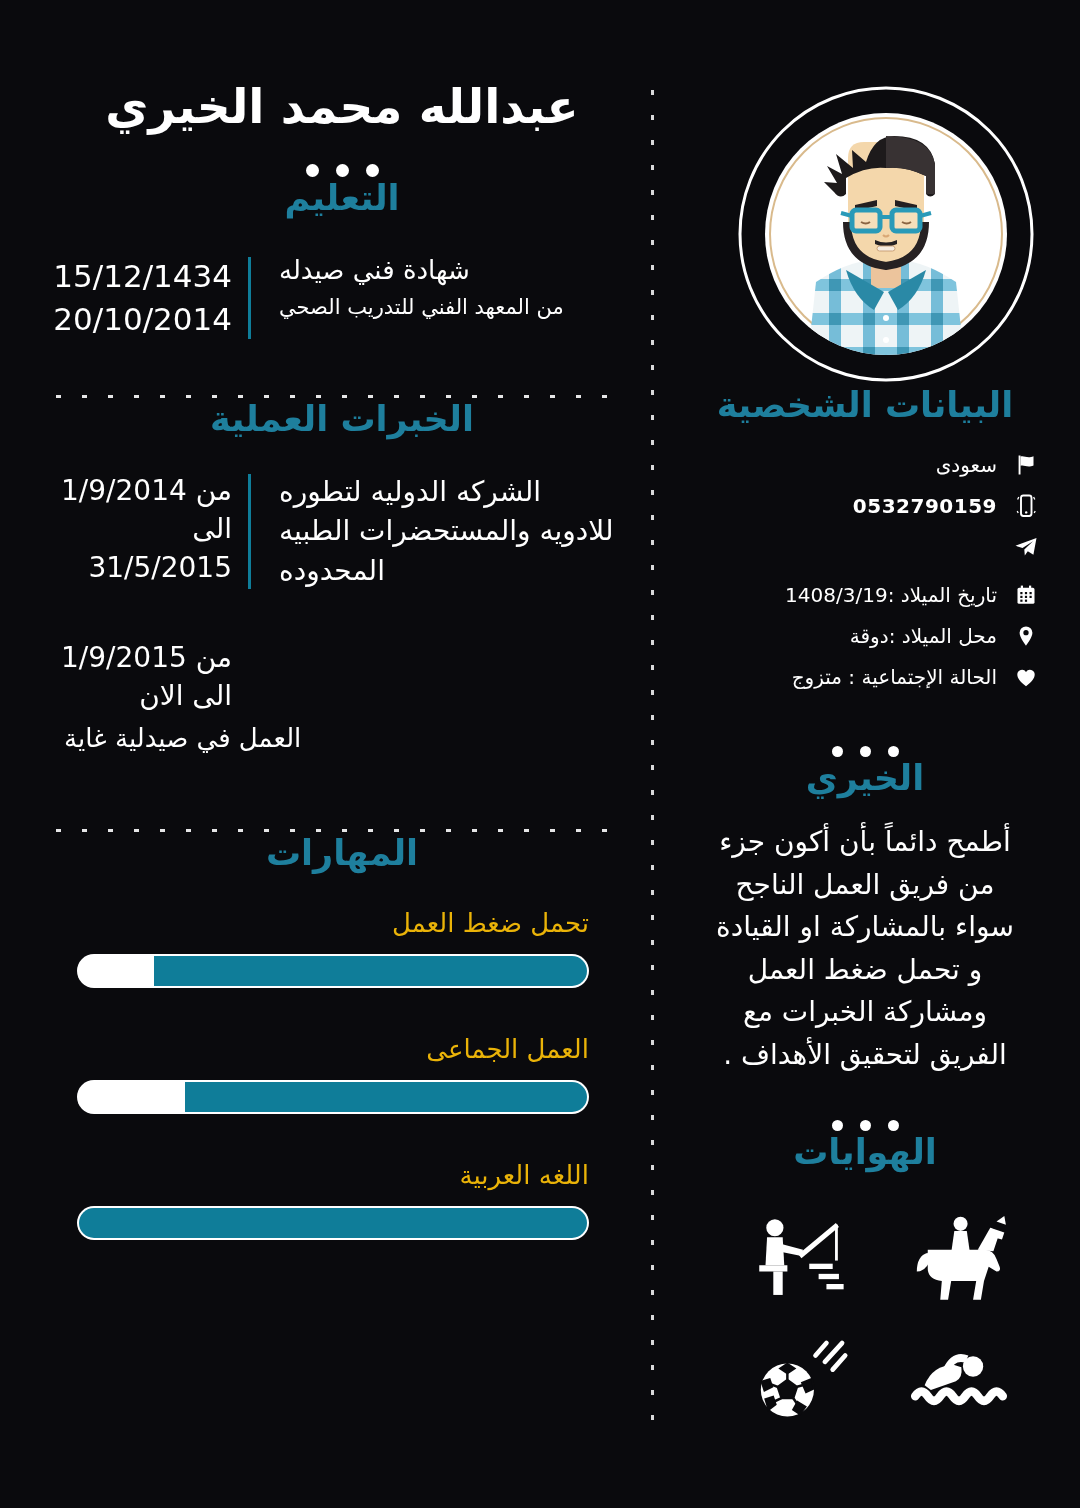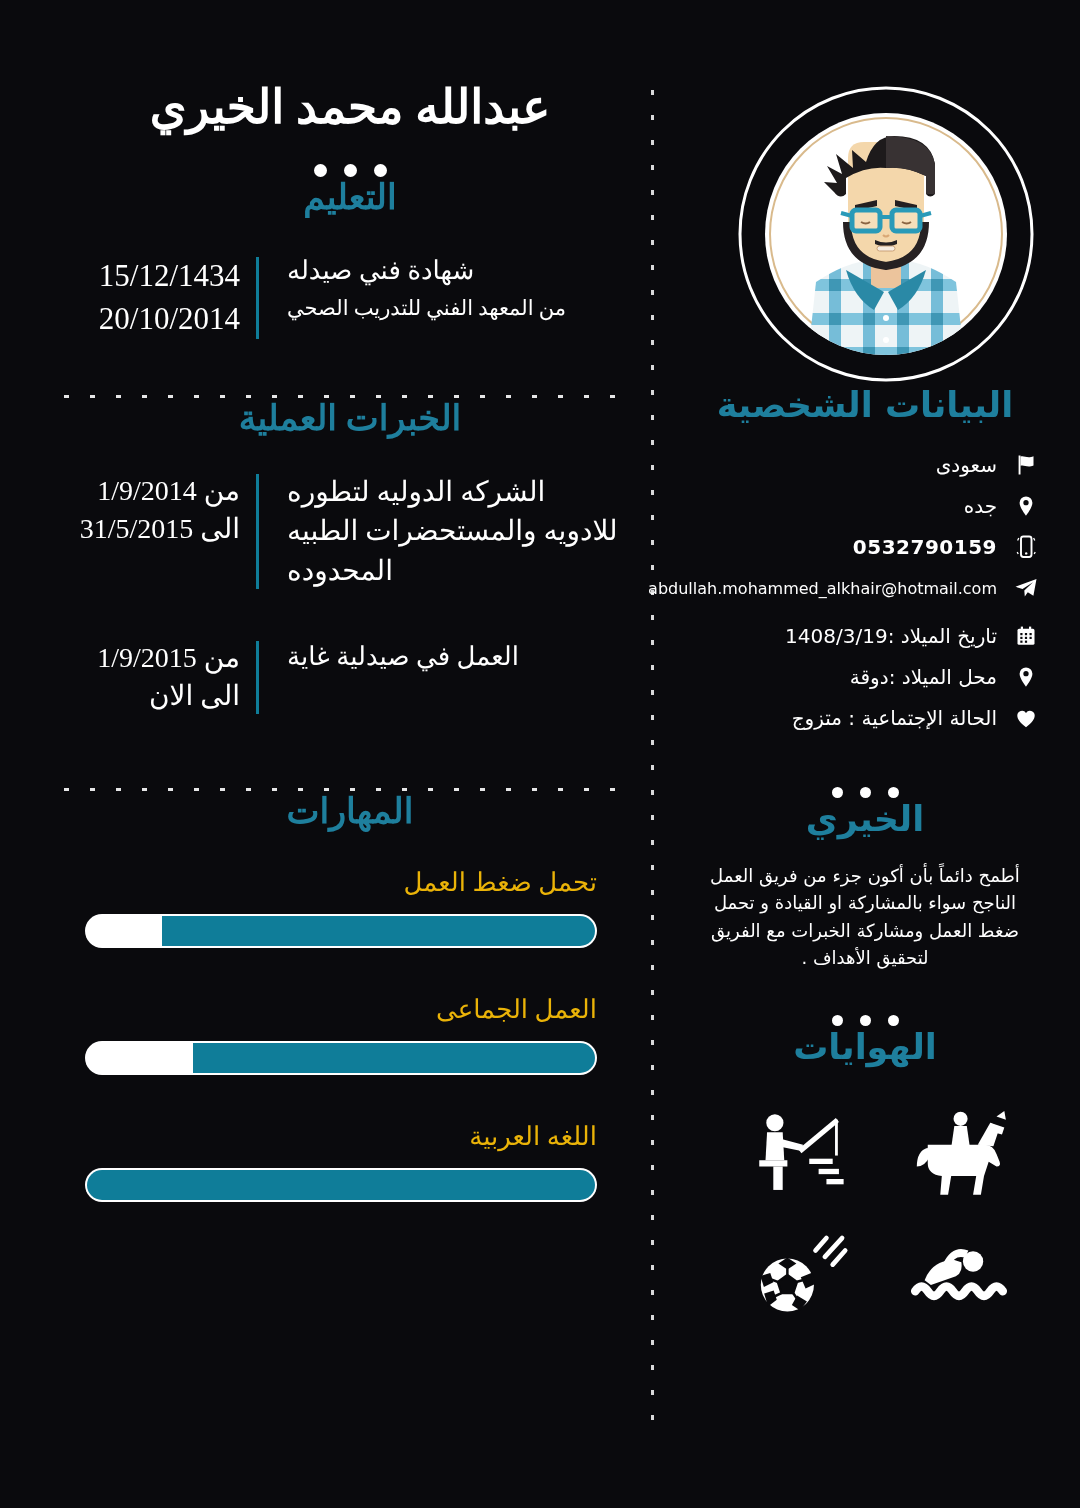--- a/index.html
+++ b/index.html
@@ -10,21 +10,21 @@
     position:relative;overflow:hidden;
     color:#fff;
   }
   .page{position:absolute;inset:0;}
   
   .vdots{
     position:absolute;left:651px;top:90px;width:3px;height:1330px;
     background:repeating-linear-gradient(to bottom,#fff 0 5px,transparent 5px 25px);
     opacity:.85;
   }
-  .col-left{position:absolute;left:60px;top:70px;width:580px;font-family:Liberation Serif, serif;}
+  .col-left{position:absolute;left:52px;top:70px;width:580px;}
   .col-right{position:absolute;left:690px;top:70px;width:350px;}
 
   h1.name{
     margin:10px 0 0;font-size:47px;font-weight:bold;color:#fff;
     text-align:center;direction:rtl;line-height:1.15;
   }
   .dots3{display:flex;justify-content:center;gap:17px;margin-top:30px;}
   .dots3 span{width:13px;height:13px;border-radius:50%;background:#fff;}
   .dots3.sm span{width:11px;height:11px;}
 
@@ -39,21 +39,21 @@
   .entry{display:flex;direction:ltr;margin-top:36px;}
   .e-dates{width:180px;flex:none;text-align:right;color:#fff;line-height:1.38;}
   .e-dates.big{font-size:31px;}
   .e-dates.med{font-size:28px;direction:rtl;}
   .e-div{width:3px;background:#0f7d99;margin:2px 16px;flex:none;}
   .e-desc{flex:1;text-align:left;direction:rtl;color:#fff;margin-left:12px;}
   .edu-line1{font-size:26px;margin-bottom:10px;}
   .edu-line2{font-size:21px;}
   .exp-line{font-size:28px;line-height:1.42;}
   .entry-job1{margin-top:32px;}
-  .entry-job2{margin-top:48px;}
+  .entry-job2{margin-top:48px;flex-direction:column;}
 
   .hdots{
     height:3px;width:552px;margin:54px 0 0 4px;
     background:repeating-linear-gradient(to right,#fff 0 5px,transparent 5px 26px);
     opacity:.9;
   }
   .hdots.two{margin-top:72px;}
 
   .skill{margin-left:25px;width:512px;}
   .skill.first{margin-top:34px;}
@@ -68,21 +68,21 @@
   .p-list{margin-top:24px;}
   .p-row{display:flex;direction:rtl;align-items:center;gap:15px;margin-bottom:11px;min-height:30px;}
   .p-ic{width:28px;flex:none;display:flex;justify-content:center;align-items:center;}
   .p-txt{font-size:20px;color:#fff;direction:rtl;}
   .p-txt.num{font-weight:bold;letter-spacing:.5px;}
   .p-txt.mail{font-size:16px;direction:ltr;}
   .p-row.gap-top{margin-top:18px;}
   .dots-obj{margin-top:54px;}
   .sec-objective{margin-top:44px;}
   .objective-text{
-    margin:22px 16px 0;font-size:18px;line-height:1.52;
+    margin:22px 16px 0;font-size:28px;line-height:1.52;
     text-align:center;direction:rtl;color:#fff;
   }
   .dots-hob{margin-top:44px;}
   .sec-hobbies{margin-top:38px;}
   .hobby-grid{
     margin:40px auto 0 56px;width:270px;
     display:grid;grid-template-columns:1fr 1fr;gap:28px 42px;justify-items:center;align-items:center;
   }
   .hob{width:104px;height:92px;display:flex;align-items:center;justify-content:center;}
   svg{display:block;}
@@ -230,43 +230,34 @@
         <span class="p-ic">
           <svg width="24" height="24" viewBox="0 0 24 24" fill="#fff">
               <rect x="4.6" y="2.5" width="1.9" height="19"></rect>
               <path d="M6.5 3.6 C10 2 13 6 19.5 3.2 L19.5 12.4 C13 15.2 10 11.2 6.5 12.8 Z"></path>
             </svg>
         </span>
         <span class="p-txt">سعودى</span>
       </div>
       <div class="p-row">
         <span class="p-ic">
-          <svg width="22" height="24" viewBox="0 0 24 24" fill="#fff">
-              <path fill-rule="evenodd" d="M12 1.5 a7 7 0 0 0 -7 7 C5 13.8 12 22.5 12 22.5 s7 -8.7 7 -14 a7 7 0 0 0 -7 -7 z m0 9.8 a2.9 2.9 0 1 1 0 -5.8 a2.9 2.9 0 0 1 0 5.8 z"></path>
-            </svg>
-        </span>
-        <span class="p-txt">جده</span>
-      </div>
-      <div class="p-row">
-        <span class="p-ic">
           <svg width="24" height="26" viewBox="0 0 24 26" fill="none">
               <rect x="7" y="2.5" width="10.5" height="20.5" rx="2.4" stroke="#fff" stroke-width="1.9"></rect>
               <circle cx="12.2" cy="19.4" r="1.2" fill="#fff"></circle>
               <path d="M4.8 4 L3.6 6.5 M19.6 4 L20.8 6.5 M4.2 20 L3.2 18 M20.2 20 L21.2 18" stroke="#fff" stroke-width="1.3"></path>
             </svg>
         </span>
         <span class="p-txt num">0532790159</span>
       </div>
       <div class="p-row">
         <span class="p-ic">
           <svg width="26" height="24" viewBox="0 0 24 24" fill="#fff">
               <path d="M22.5 3 L1.5 10.8 l7 2.3 L19 6.3 10.3 14.6 l0.5 6 3 -4.4 5.6 3.6 Z"></path>
             </svg>
         </span>
-        <span class="p-txt mail">abdullah.mohammed_alkhair@hotmail.com</span>
       </div>
       <div class="p-row gap-top">
         <span class="p-ic">
           <svg width="24" height="24" viewBox="0 0 24 24">
               <rect x="3.5" y="4.8" width="17" height="16" rx="1.6" fill="#fff"></rect>
               <rect x="6.8" y="2.6" width="2.2" height="4" fill="#fff"></rect>
               <rect x="15" y="2.6" width="2.2" height="4" fill="#fff"></rect>
               <g fill="#0a0a0d">
                 <rect x="6.3" y="9" width="2.2" height="2.2"></rect>
                 <rect x="10.9" y="9" width="2.2" height="2.2"></rect>

